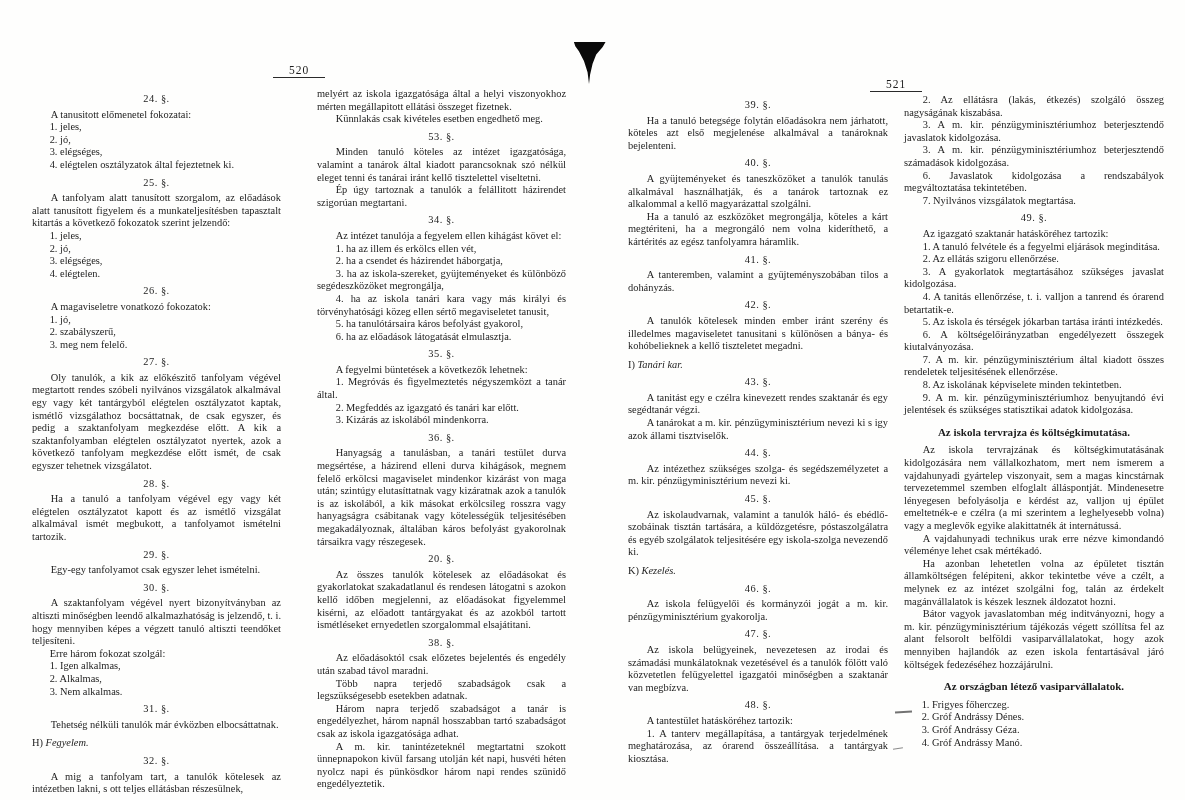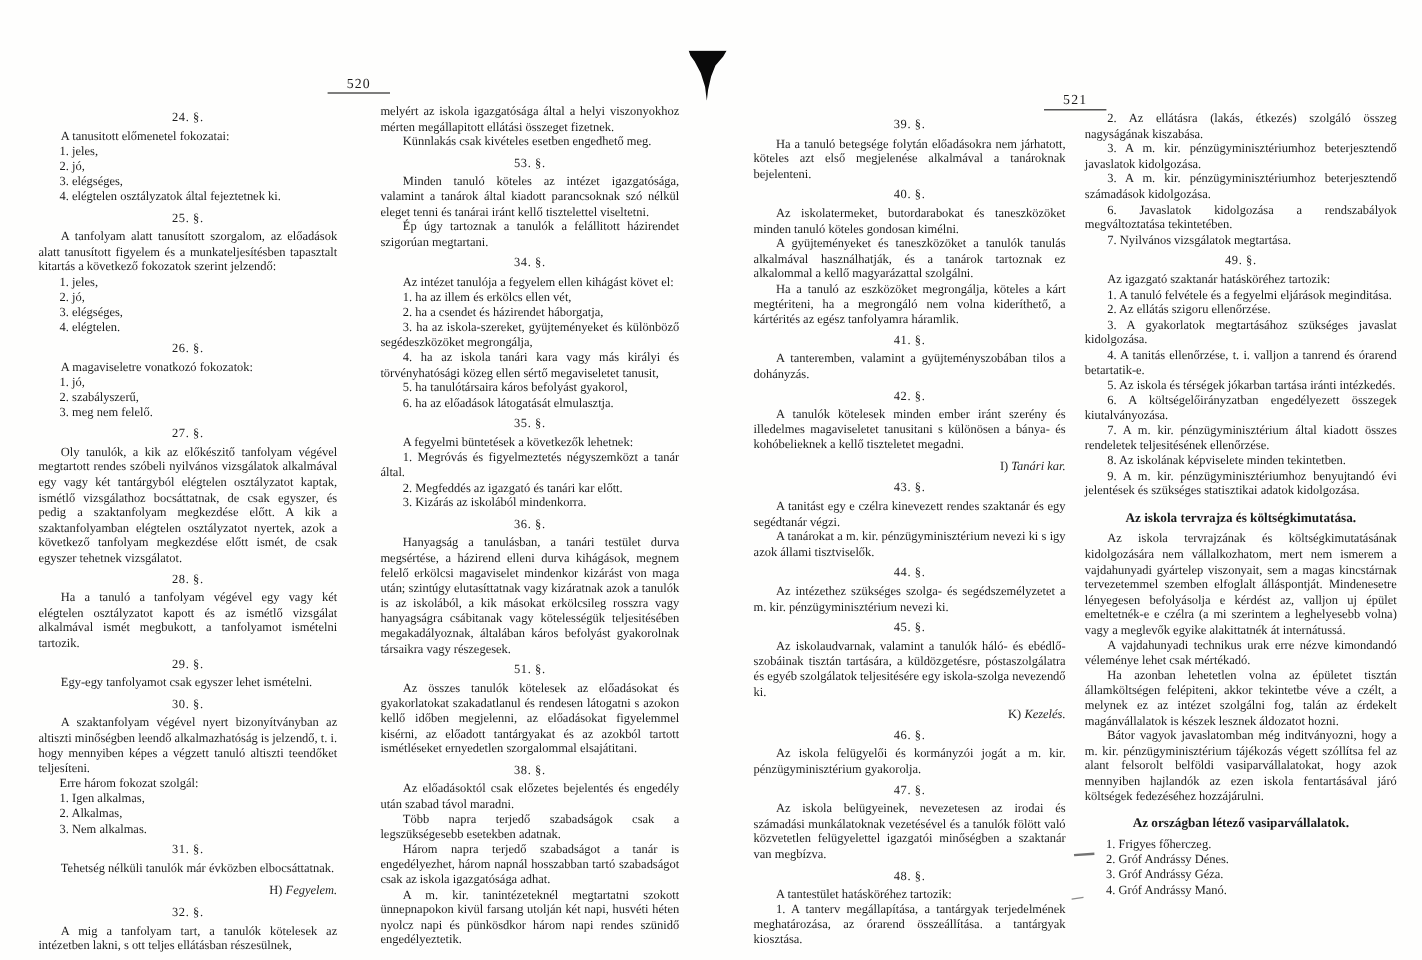--- a/index.html
+++ b/index.html
@@ -30,21 +30,21 @@
   .page-cols { position: absolute; left: 0; right: 0; display: flex; gap: 16px; }
   #page-520 .page-cols { top: 46px; gap: 36px; }
   #page-521 .page-cols { top: 52px; }
   .col { flex: 1 1 0; min-width: 0; }
 
   .blk { font-size: 10.4px; line-height: 12.6px; margin: 0; }
   .blk.section { text-align: center; margin: 5px 0 3px 0; letter-spacing: 0.5px; }
   .blk.para    { text-align: justify; text-indent: 1.8em; }
   .blk.cont    { text-align: justify; }
   .blk.item    { margin-left: 1.7em; }
-  .blk.chapter { text-align: right; margin: 6px 0 4px 0; }
+  .blk.chapter { text-align: left; margin: 6px 0 4px 0; }
   .blk.chapter .ch-name { font-style: italic; }
   .blk.bold    { text-align: center; font-weight: bold; font-size: 11px; margin: 9px 0 6px 0; }
 
   
   .ink-blot {
     position: absolute; left: 571px; top: 0; width: 36px; height: 42px;
     background: #0a0a0a;
     clip-path: polygon(8% 0, 96% 0, 88% 12%, 70% 30%, 60% 52%, 53% 78%, 50% 100%, 46% 72%, 36% 45%, 22% 22%, 12% 10%);
   }
   .bottom-smudge {
@@ -126,41 +126,40 @@
           <div class="blk para">4. ha az iskola tanári kara vagy más királyi és törvényhatósági közeg ellen sértő megaviseletet tanusit,</div>
           <div class="blk para">5. ha tanulótársaira káros befolyást gyakorol,</div>
           <div class="blk para">6. ha az előadások látogatását elmulasztja.</div>
           <div class="blk section">35. §.</div>
           <div class="blk para">A fegyelmi büntetések a következők lehetnek:</div>
           <div class="blk para">1. Megróvás és figyelmeztetés négyszemközt a tanár által.</div>
           <div class="blk para">2. Megfeddés az igazgató és tanári kar előtt.</div>
           <div class="blk para">3. Kizárás az iskolából mindenkorra.</div>
           <div class="blk section">36. §.</div>
           <div class="blk para">Hanyagság a tanulásban, a tanári testület durva megsértése, a házirend elleni durva kihágások, megnem felelő erkölcsi magaviselet mindenkor kizárást von maga után; szintúgy elutasíttatnak vagy kizáratnak azok a tanulók is az iskolából, a kik másokat erkölcsileg rosszra vagy hanyagságra csábitanak vagy kötelességük teljesitésében megakadályoznak, általában káros befolyást gyakorolnak társaikra vagy részegesek.</div>
-          <div class="blk section">51. §.</div>
+          <div class="blk section">20. §.</div>
           <div class="blk para">Az összes tanulók kötelesek az előadásokat és gyakorlatokat szakadatlanul és rendesen látogatni s azokon kellő időben megjelenni, az előadásokat figyelemmel kisérni, az előadott tantárgyakat és az azokból tartott ismétléseket ernyedetlen szorgalommal elsajátitani.</div>
           <div class="blk section">38. §.</div>
           <div class="blk para">Az előadásoktól csak előzetes bejelentés és engedély után szabad távol maradni.</div>
           <div class="blk para">Több napra terjedő szabadságok csak a legszükségesebb esetekben adatnak.</div>
           <div class="blk para">Három napra terjedő szabadságot a tanár is engedélyezhet, három napnál hosszabban tartó szabadságot csak az iskola igazgatósága adhat.</div>
           <div class="blk para">A m. kir. tanintézeteknél megtartatni szokott ünnepnapokon kivül farsang utolján két napi, husvéti héten nyolcz napi és pünkösdkor három napi rendes szünidő engedélyeztetik.</div>
         </div>
     </div>
   </div>
 
   <div class="page" id="page-521">
     <div class="page-header">
       <span class="page-number">521</span>
     </div>
     <div class="page-cols">
       <div class="col">
           <div class="blk section">39. §.</div>
           <div class="blk para">Ha a tanuló betegsége folytán előadásokra nem járhatott, köteles azt első megjelenése alkalmával a tanároknak bejelenteni.</div>
           <div class="blk section">40. §.</div>
-          <div class="blk para">Az iskolatermeket, butordarabokat és taneszközöket minden tanuló köteles gondosan kimélni.</div>
           <div class="blk para">A gyüjteményeket és taneszközöket a tanulók tanulás alkalmával használhatják, és a tanárok tartoznak ez alkalommal a kellő magyarázattal szolgálni.</div>
           <div class="blk para">Ha a tanuló az eszközöket megrongálja, köteles a kárt megtériteni, ha a megrongáló nem volna kideríthető, a kártérités az egész tanfolyamra háramlik.</div>
           <div class="blk section">41. §.</div>
           <div class="blk para">A tanteremben, valamint a gyüjteményszobában tilos a dohányzás.</div>
           <div class="blk section">42. §.</div>
           <div class="blk para">A tanulók kötelesek minden ember iránt szerény és illedelmes magaviseletet tanusitani s különösen a bánya- és kohóbelieknek a kellő tiszteletet megadni.</div>
           <div class="blk chapter"><span class="ch-prefix">I) </span><span class="ch-name">Tanári kar.</span></div>
           <div class="blk section">43. §.</div>
           <div class="blk para">A tanitást egy e czélra kinevezett rendes szaktanár és egy segédtanár végzi.</div>
           <div class="blk para">A tanárokat a m. kir. pénzügyminisztérium nevezi ki s igy azok állami tisztviselők.</div>

